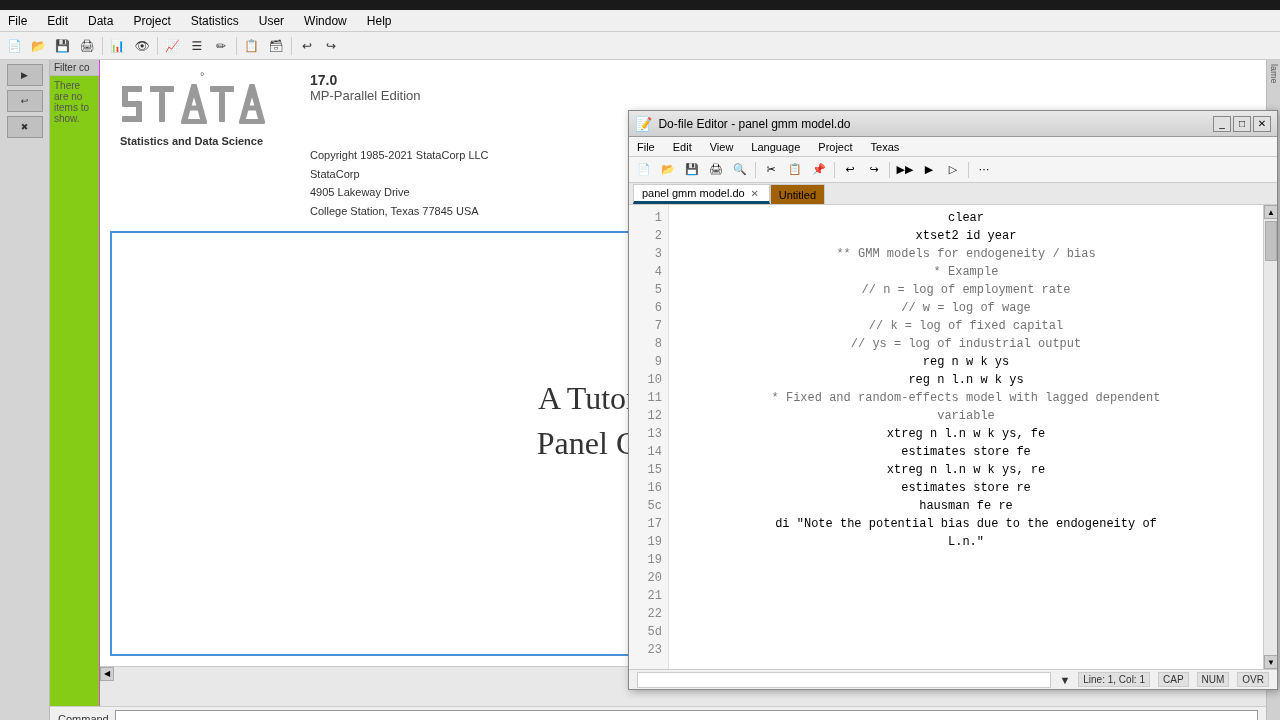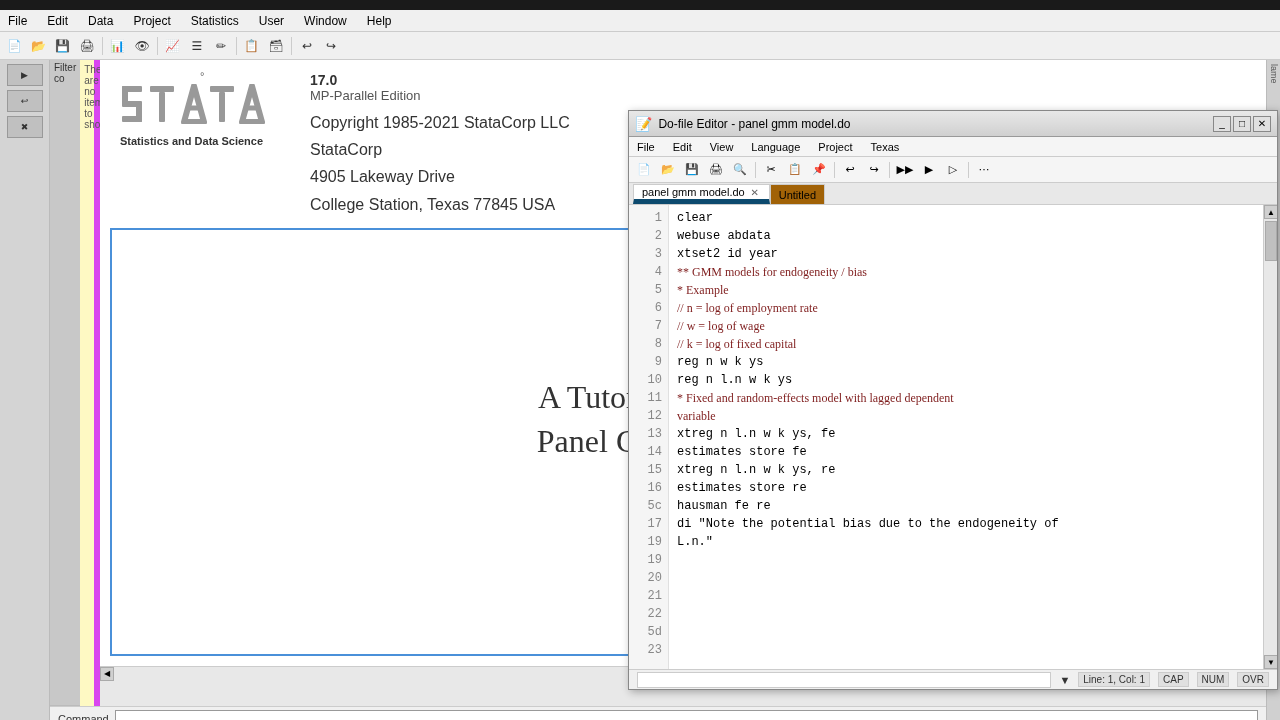--- a/index.html
+++ b/index.html
@@ -100,24 +100,24 @@
     
     .stata-panels {
       display: flex;
       flex: 1;
       overflow: hidden;
     }
 
     
     .stata-left-panel {
       width: 50px;
-      background: #fef9c3;
-      border-right: 6px solid #d946ef;
-      display: flex;
-      flex-direction: row;
+      background: #84cc16;
+      border-right: 1px solid #d946ef;
+      display: flex;
+      flex-direction: column;
     }
     .stata-left-panel-header {
       font-size: 10px;
       padding: 2px 4px;
       background: #c8c8c8;
       border-bottom: 1px solid #bbb;
       color: #333;
     }
 
     
@@ -145,23 +145,24 @@
       font-size: 14px;
       font-weight: bold;
       color: #333;
       margin-top: 2px;
     }
     .stata-edition {
       font-size: 13px;
       color: #555;
     }
     .stata-copyright {
-      font-size: 16px;
+      font-size: 11px;
       color: #333;
       line-height: 1.7;
+      margin-top: 37px;
     }
     .stata-subtitle {
       font-size: 11px;
       font-weight: bold;
       color: #333;
       margin-top: 11px;
     }
 
     
     .stata-slide {
@@ -320,21 +321,21 @@
       border-bottom: none;
       background: #a16207;
       font-size: 11px;
       display: flex;
       align-items: center;
       cursor: pointer;
       gap: 4px;
     }
     .editor-tab.active {
       background: #fff;
-      border-bottom: 5px solid #0c4a6e;
+      border-bottom: 3px solid #0c4a6e;
       z-index: 1;
     }
     .tab-close {
       font-size: 10px;
       color: #666;
       cursor: pointer;
       width: 12px;
       height: 12px;
       display: flex;
       align-items: center;
@@ -366,22 +367,23 @@
       padding: 4px 8px;
       font-family: 'Courier New', monospace;
       font-size: 12px;
       line-height: 1.5;
       overflow: hidden;
       background: #fff;
     }
     .code-line {
       white-space: pre;
       color: #000;
-    }
-    .code-line.comment { color: #7f1d1d; font-family: Liberation Serif, serif; }
+      text-align: center;
+    }
+    .code-line.comment { color: #737373; }
 
     
     .editor-scrollbar {
       width: 14px;
       background: #f0f0f0;
       border-left: 1px solid #ccc;
       display: flex;
       flex-direction: column;
     }
     .scrollbar-btn {
@@ -671,29 +673,29 @@
         <div>19</div>
         <div>20</div>
         <div>21</div>
         <div>22</div>
         <div>5d</div>
         <div>23</div>
       </div>
 
     <div class="code-content" id="code-lines">
         <div class="code-line normal">clear</div>
-        <div class="code-line normal">webuse abdata</div>
         <div class="code-line normal">xtset2 id year</div>
         <div class="code-line normal"></div>
         <div class="code-line comment">** GMM models for endogeneity / bias</div>
         <div class="code-line normal"></div>
         <div class="code-line comment">* Example</div>
         <div class="code-line comment">// n = log of employment rate</div>
         <div class="code-line comment">// w = log of wage</div>
         <div class="code-line comment">// k = log of fixed capital</div>
+        <div class="code-line comment">// ys = log of industrial output</div>
         <div class="code-line normal"></div>
         <div class="code-line normal">reg n w k ys</div>
         <div class="code-line normal">reg n l.n w k ys</div>
         <div class="code-line normal"></div>
         <div class="code-line comment">* Fixed and random-effects model with lagged dependent</div>
         <div class="code-line comment">variable</div>
         <div class="code-line normal">xtreg n l.n w k ys, fe</div>
         <div class="code-line normal">estimates store fe</div>
         <div class="code-line normal">xtreg n l.n w k ys, re</div>
         <div class="code-line normal">estimates store re</div>

